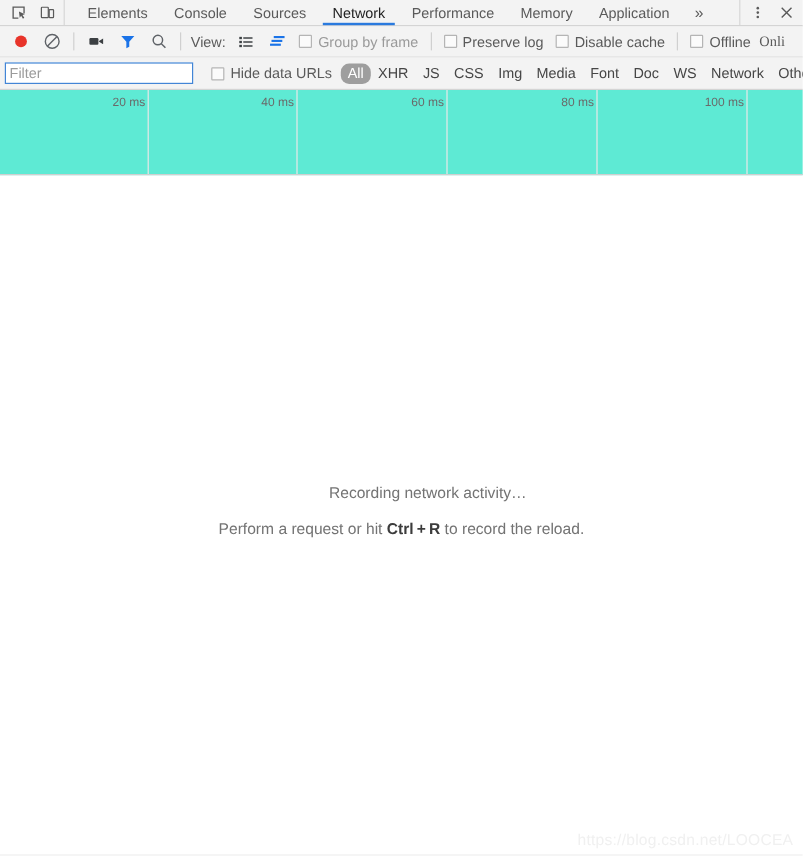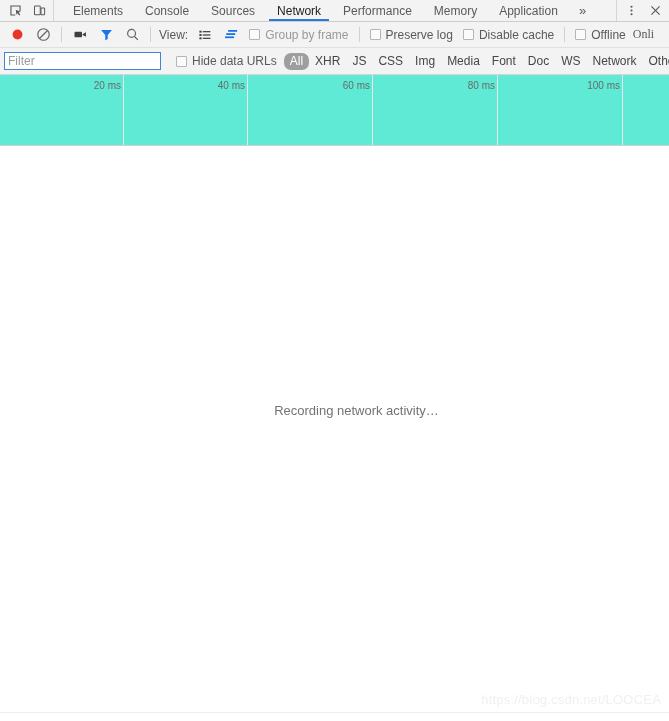--- a/index.html
+++ b/index.html
@@ -443,17 +443,18 @@
   <div class="tl-label" style="left:123px">20 ms</div>
   <div class="tl-label" style="left:247px">40 ms</div>
   <div class="tl-label" style="left:372px">60 ms</div>
   <div class="tl-label" style="left:497px">80 ms</div>
   <div class="tl-label" style="left:622px">100 ms</div>
 </div>
 
 <div class="panel-body">
   <div class="empty">
     <div class="empty-line1">Recording network activity…</div>
+    <div class="empty-line2"><span>Perform a request or hit </span><b>Ctrl</b><b> + </b><b>R</b><span> to record the reload.</span></div>
   </div>
 
   <div class="bottom-rule"></div>
   <div class="watermark">https://blog.csdn.net/LOOCEA</div>
 </div>
 
 </body></html>

